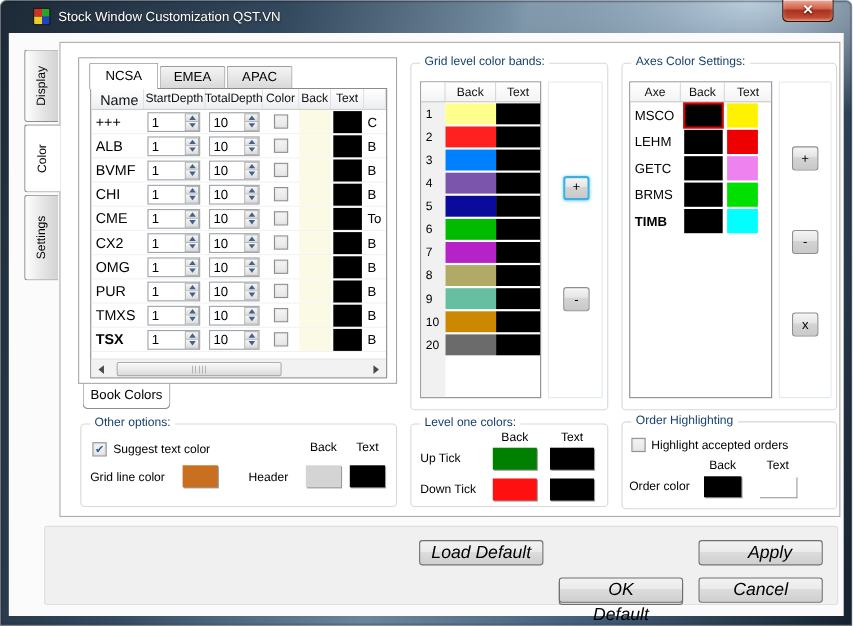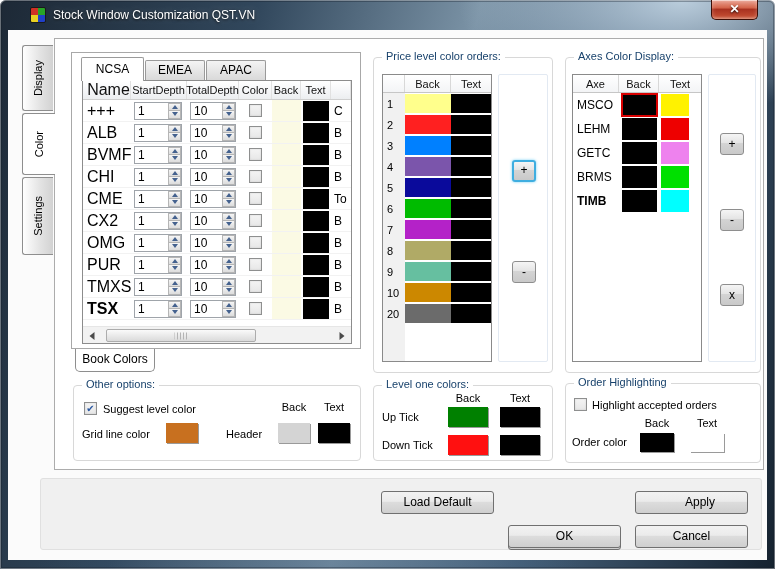--- a/index.html
+++ b/index.html
@@ -43,21 +43,21 @@
   .rtab { position:absolute; height:20px; text-align:center; line-height:19px; font-size:12px;
       background:linear-gradient(#F4F4F4,#D9D9D9); border:1px solid #9A9A9A; border-bottom:none; border-radius:2px 2px 0 0; }
   .rtab.sel { background:#fff; z-index:2; }
   .ibox { position:absolute; left:10px; top:27px; width:270px; height:264px; border:1px solid #8C8C8C; background:#fff; overflow:hidden; }
   .thead { position:absolute; left:0; top:0; width:268px; height:19px; display:flex;
       background:linear-gradient(#ffffff,#f4f5f7 60%,#eceef0); border-bottom:1px solid #CFCFCF; }
   .th { display:flex; align-items:center; justify-content:center; border-right:1px solid #E1E1E1; height:100%; font-size:11px; color:#111; }
   .tbody { position:absolute; left:0; top:19px; width:268px; }
   .trow { display:flex; height:22px; align-items:center; border-bottom:1px solid #F2F2F2; }
   .c { height:100%; display:flex; align-items:center; }
-  .cw-name{width:48px; padding-left:4px; font-size:16px;} .cw-start{width:56px;} .cw-total{width:52px;}
+  .cw-name{width:48px; padding-left:4px; font-size:13px;} .cw-start{width:56px;} .cw-total{width:52px;}
   .cw-color{width:33px; justify-content:center;} .cw-back{width:29px;} .cw-text{width:30px; justify-content:center;}
   .cw-extra{width:20px; padding-left:3px; font-size:12px; overflow:hidden; white-space:nowrap;}
   .bold { font-weight:bold; }
 
   .spin { display:flex; width:48px; height:18px; border:1px solid #9FA4AA; background:#fff; margin-left:3px; }
   .sval { flex:1; padding-left:3px; font-size:12px; line-height:16px; }
   .sbtns { width:13px; display:flex; flex-direction:column; }
   .sb { flex:1; position:relative; background:linear-gradient(#F6F6F6,#DCDCDC); border:1px solid #B5B5B5; }
   .sb + .sb { border-top:none; }
   .sb::after { content:""; position:absolute; left:50%; top:50%; transform:translate(-50%,-50%);
@@ -115,22 +115,22 @@
   .sq.focus { border:2px solid #3FAEE0; box-shadow:0 0 3px #79D2F5; line-height:17px; }
 
   
   .sw { position:absolute; box-shadow:1px 1px 0 #9A9A9A; }
   .lbl { position:absolute; white-space:nowrap; }
   .hdr { position:absolute; white-space:nowrap; }
 
   
   .panel { position:absolute; left:32px; top:448px; width:722px; height:72px; background:#F0F0F0;
       border:1px solid #E0E0E0; border-radius:3px; }
-  .btn { position:absolute; width:113px; height:23px; text-align:center; font-size:12px; line-height:21px;
-      background:linear-gradient(#F2F2F2,#EBEBEB 45%,#DDDDDD 46%,#CFCFCF); border:1px solid #707070; border-radius:3px; }
+  .btn { position:absolute; width:113px; height:23px; text-align:center; font-size:16px; line-height:21px;
+      background:linear-gradient(#F2F2F2,#EBEBEB 45%,#DDDDDD 46%,#CFCFCF); border:1px solid #707070; border-radius:3px;font-style:italic; }
 </style>
 </head>
 <body>
 
 <div id="window">
 
   <div class="titlebar">
     <span class="app-icon abs"></span>
     <span class="title-text">Stock Window Customization QST.VN</span>
     <span class="close-btn"><span>✕</span></span>
@@ -473,21 +473,21 @@
             <span class="ha left"></span>
             <span class="hthumb"></span>
             <span class="ha right"></span>
           </div>
         </div>
       </div>
 
       <div class="btab sel" style="left:20px; top:310px; width:80px;"><span>Book Colors</span></div>
 
       <div class="grp" style="left:318px; top:18px; width:180px; height:316px;">
-        <span class="leg">Price level color orders:</span>
+        <span class="leg">Grid level color bands:</span>
         <div class="ctable" style="left:8px; top:16px; width:110px; height:288px;">
           <div class="numstrip"></div>
           <div class="chead">
             <div class="th" style="width:22px;"></div>
             <div class="th" style="width:46px;">Back</div>
             <div class="th" style="width:40px; border-right:none;">Text</div>
           </div>
           <div class="crows">
             <div class="brow">
                 <span class="bnum">1</span>
@@ -546,21 +546,21 @@
               </div>
           </div>
         </div>
         <div class="btncol" style="left:124px; top:16px; width:50px; height:288px;">
           <div class="sq focus" style="left:13px; top:85px;">+</div>
           <div class="sq" style="left:13px; top:186px;">-</div>
         </div>
       </div>
 
       <div class="grp" style="left:510px; top:18px; width:196px; height:316px;">
-        <span class="leg">Axes Color Display:</span>
+        <span class="leg">Axes Color Settings:</span>
         <div class="ctable" style="left:6px; top:16px; width:130px; height:288px;">
           <div class="chead">
             <div class="th" style="width:46px;">Axe</div>
             <div class="th" style="width:40px;">Back</div>
             <div class="th" style="width:42px; border-right:none;">Text</div>
           </div>
           <div class="crows">
             <div class="arow">
                 <span class="axname">MSCO</span>
                 <span class="axback">
@@ -613,21 +613,21 @@
           <div class="sq" style="left:11px; top:134px;">-</div>
           <div class="sq" style="left:11px; top:209px;">x</div>
         </div>
       </div>
 
       <div class="grp" style="left:18px; top:346px; width:288px; height:76px;">
         <span class="leg">Other options:</span>
         <span class="cb abs" style="left:10px; top:16px;">
             <span>✔</span>
           </span>
-        <span class="lbl" style="left:29px; top:17px;">Suggest  level color</span>
+        <span class="lbl" style="left:29px; top:17px;">Suggest  text color</span>
         <span class="hdr" style="left:204px; top:15px; width:32px; text-align:center;">Back</span>
         <span class="hdr" style="left:244px; top:15px; width:32px; text-align:center;">Text</span>
         <span class="lbl" style="left:8px; top:42px;">Grid line color</span>
         <span class="sw" style="left: 92px; top: 37px; width: 32px; height: 20px; background-color: rgb(200, 112, 31);"></span>
         <span class="lbl" style="left:152px; top:42px;">Header</span>
         <span class="sw" style="left: 204px; top: 37px; width: 32px; height: 20px; background-color: rgb(212, 212, 212);"></span>
         <span class="sw" style="left: 244px; top: 37px; width: 32px; height: 20px; background-color: rgb(0, 0, 0);"></span>
       </div>
 
       <div class="grp" style="left:318px; top:346px; width:180px; height:76px;">

